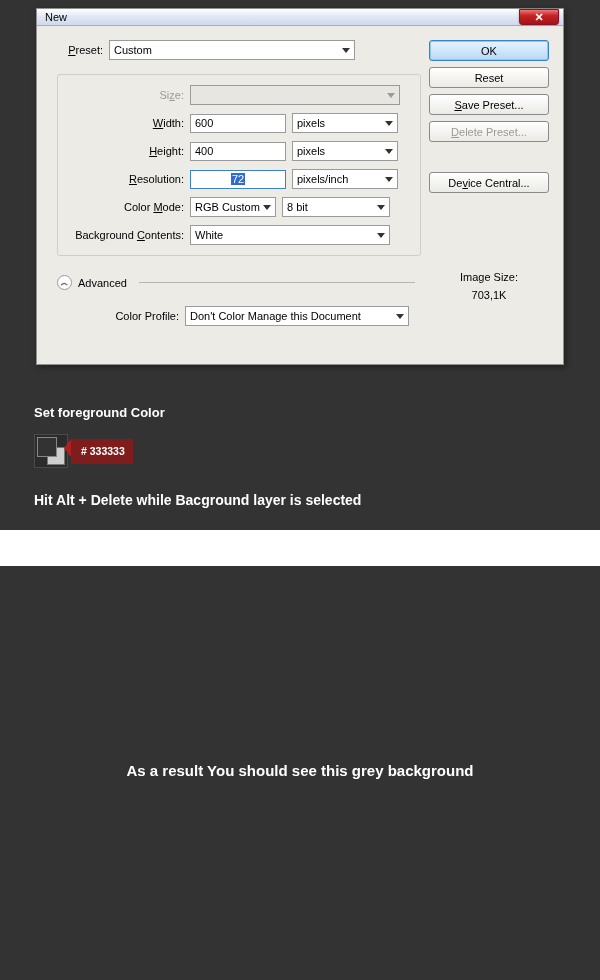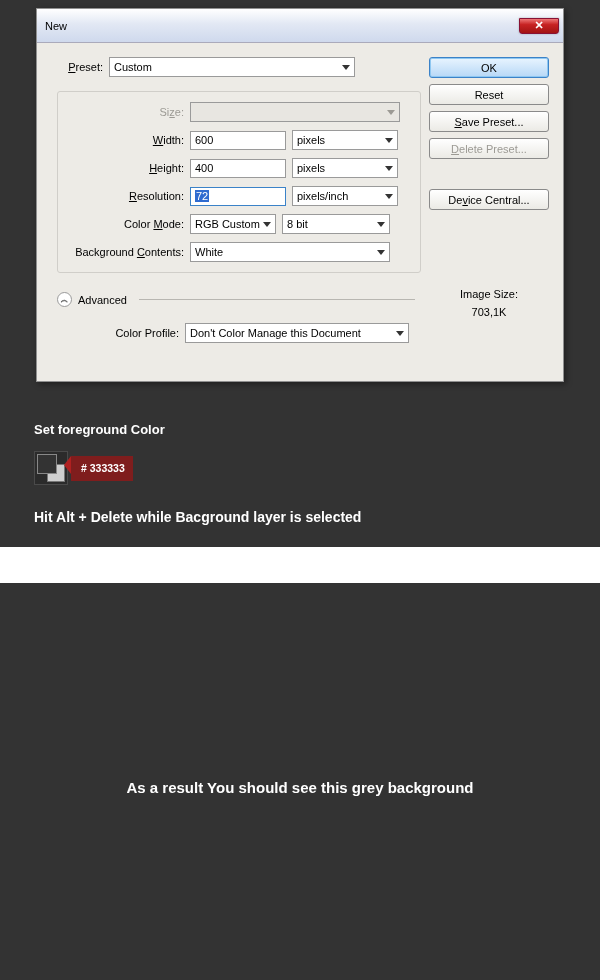--- a/index.html
+++ b/index.html
@@ -13,21 +13,21 @@
   
   .dlg-wrap {
     padding: 8px 36px 20px 36px;
   }
   .dlg {
     background: #edebe6;
     border: 1px solid #909090;
     box-shadow: 2px 2px 6px rgba(0,0,0,.4);
   }
   .titlebar {
-    height: 34px;
+    height: 17px;
     background: linear-gradient(#ffffff, #e2e8f4 45%, #cfd9ed);
     display: flex;
     align-items: center;
     padding-left: 8px;
     border-bottom: 1px solid #aab;
   }
   .titlebar-text { color: #000; }
   .titlebar-actions { margin-left: auto; display: flex; }
   .close-btn {
     margin-right: 4px;
@@ -264,21 +264,21 @@
             <div class="combo unit" style="margin-left:6px;">
               <span>pixels</span>
                 <div class="arrow"></div>
             </div>
           </div>
 
           <div class="row" style="margin-bottom:8px;">
             <div class="lbl" style="width:122px;">
               <span class="u">R</span>esolution:
             </div>
-            <div class="txt num" style="display:flex;align-items:center;border-color:#3b82c8;">
+            <div class="txt num" style="display:flex;align-items:center;border-color:#3b82c8;justify-content:center;">
               <span class="sel">72</span>
             </div>
             <div class="combo unit" style="margin-left:6px;">
               <span>pixels/inch</span>
                 <div class="arrow"></div>
             </div>
           </div>
 
           <div class="row" style="margin-bottom:8px;">
             <div class="lbl" style="width:122px;">

